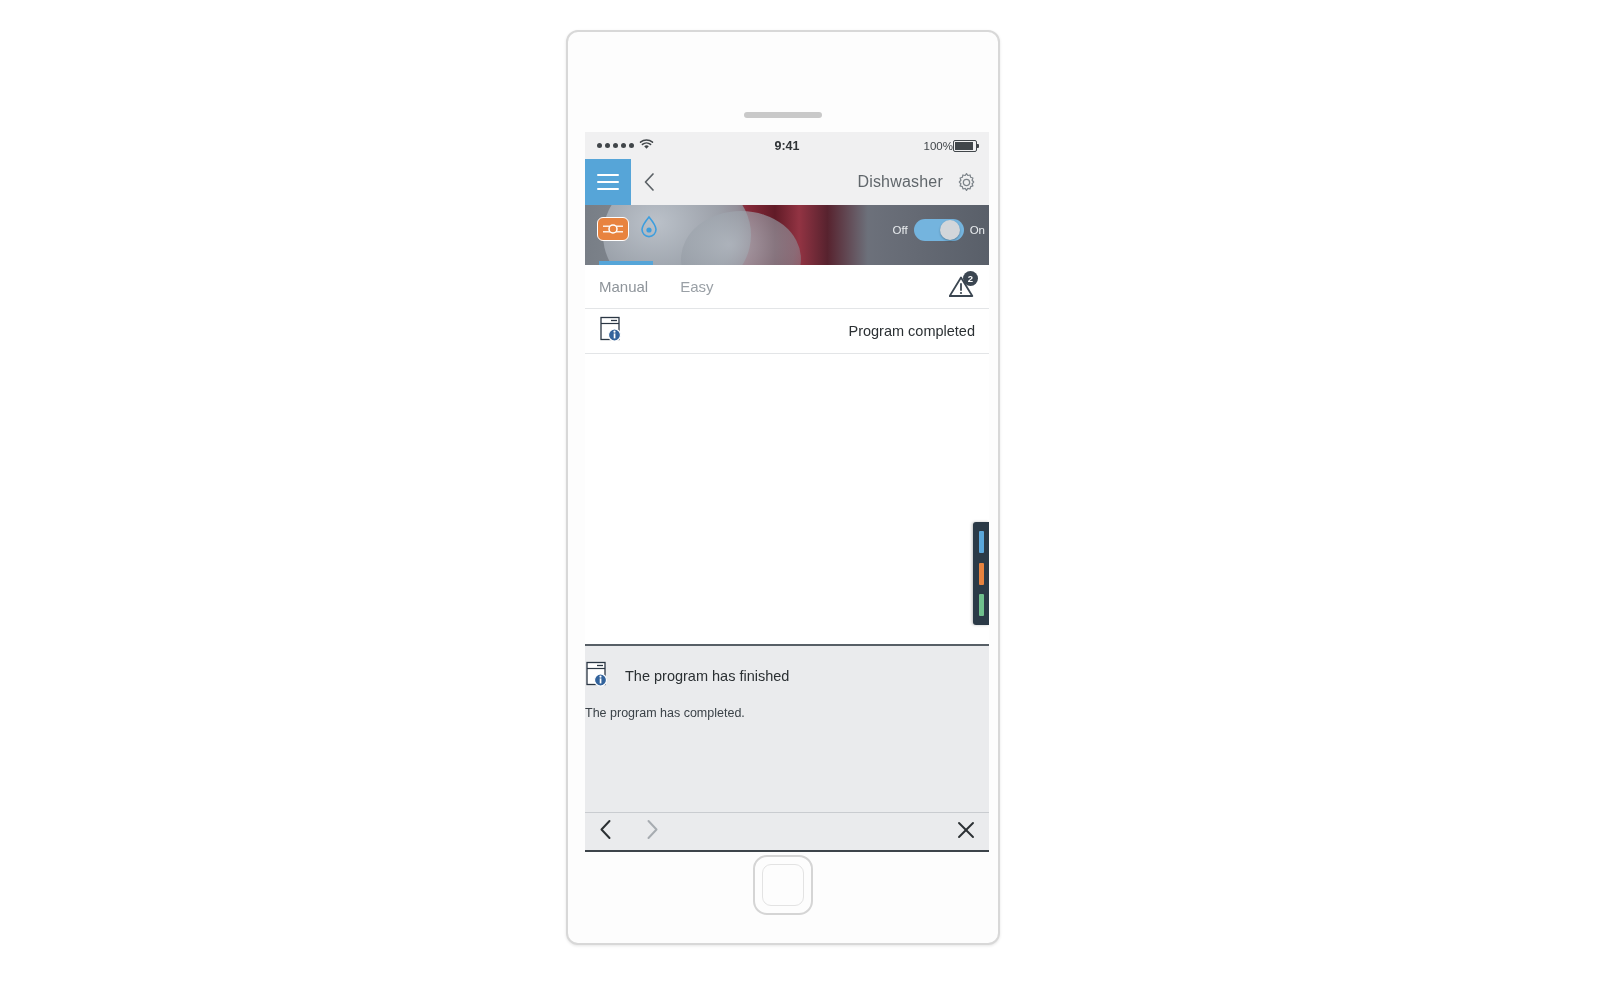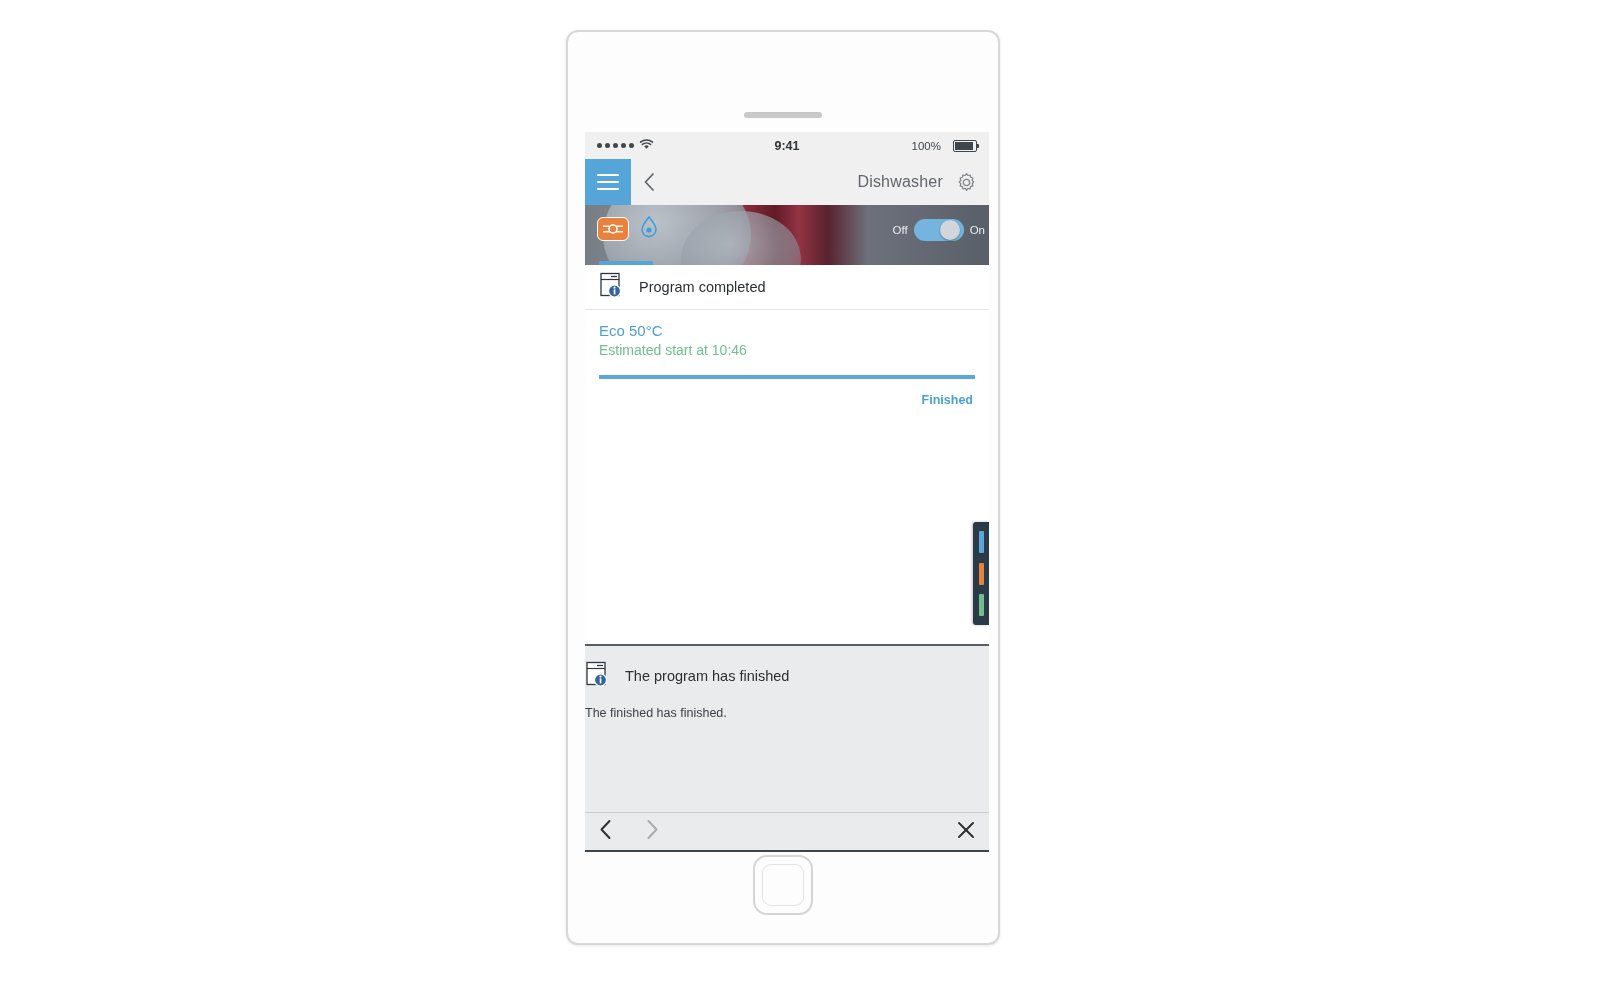--- a/index.html
+++ b/index.html
@@ -42,21 +42,21 @@
   
   .statusbar{
     position:relative;height:27px;background:#f0f0f1;
     display:flex;align-items:center;padding:0 12px;box-sizing:border-box;
     font-size:12px;color:#3e4346;
   }
   .sb-left{display:flex;align-items:center;gap:5px;}
   .dots{display:flex;gap:3px;}
   .dots i{width:5px;height:5px;border-radius:50%;background:#41464a;display:block;}
   .sb-center{position:absolute;left:0;right:0;text-align:center;font-size:12.5px;font-weight:bold;color:#2f3336;pointer-events:none;}
-  .sb-right{margin-left:auto;display:flex;align-items:center;gap:12px;font-size:11.5px;color:#41464a;z-index:2;}
+  .sb-right{margin-left:auto;display:flex;align-items:center;gap:0;font-size:11.5px;color:#41464a;z-index:2;}
   .batt{width:22px;height:10px;border:1px solid #41464a;border-radius:2px;position:relative;}
   .batt::after{content:"";position:absolute;right:-3px;top:3px;width:2px;height:4px;background:#41464a;border-radius:0 1px 1px 0;}
   .batt i{position:absolute;left:1px;top:1px;bottom:1px;width:18px;background:#41464a;display:block;}
 
   
   .navbar{
     position:relative;height:46px;background:#f0f0f1;display:flex;align-items:center;
   }
   .burger{
     width:46px;height:46px;background:#56a5d8;display:flex;flex-direction:column;
@@ -106,21 +106,21 @@
   .tab.active{color:#8e949a;}
   .warn{margin-left:auto;position:relative;display:flex;align-items:center;}
   .warn-badge{
     position:absolute;right:-3px;top:-4px;width:15px;height:15px;border-radius:50%;
     background:#3b4651;color:#fff;font-size:9.5px;display:flex;align-items:center;justify-content:center;
     font-weight:bold;
   }
 
   
   .status-row{height:45px;display:flex;align-items:center;padding:0 14px;box-sizing:border-box;
-    border-bottom:1px solid #e3e5e7;gap:14px;}
+    border-bottom:1px solid #e3e5e7;gap:14px;justify-content:space-between;}
   .status-text{font-size:14.5px;color:#2b3033;}
 
   
   .progblock{padding:12px 14px 0 14px;}
   .prog-name{font-size:15px;color:#4a9fd4;margin-bottom:3px;}
   .prog-sub{font-size:14px;color:#6fc08d;}
   .progbar-wrap{margin:17px 0 0 0;height:4px;background:#e6e8ea;}
   .progbar{height:4px;background:#5aa7db;width:100%;}
   .finished{text-align:right;font-size:12.5px;color:#4a9fd4;font-weight:bold;margin-top:14px;padding-right:2px;}
 
@@ -233,43 +233,47 @@
           <span>Off</span>
           <span class="toggle" style="background: rgb(116, 180, 222);">
               <span class="knob"></span>
             </span>
           <span>On</span>
         </div>
 
         <div class="hero-tabmark"></div>
       </div>
 
+      <div class="tabs">
+        <div class="tab active">Manual</div>
+        <div class="tab">Easy</div>
+        <div class="warn">
+          <svg width="26" height="23" viewBox="0 0 26 23">
+            <path d="M12 2.5 L23.3 21 L0.7 21 Z" fill="none" stroke="#3b4651" stroke-width="1.8" stroke-linejoin="round"></path>
+            <line x1="12" y1="9" x2="12" y2="15" stroke="#3b4651" stroke-width="1.8" stroke-linecap="round"></line>
+            <circle cx="12" cy="18" r="1.1" fill="#3b4651"></circle>
+          </svg>
+          <span class="warn-badge">2</span>
+        </div>
+      </div>
 
       <div class="status-row">
         <span>
           <svg width="26" height="28" viewBox="0 0 26 28">
             <rect x="2" y="2.5" width="18" height="22" fill="#ffffff" stroke="#2b3744" stroke-width="1.3"></rect>
             <line x1="2" y1="8.5" x2="20" y2="8.5" stroke="#2b3744" stroke-width="1.2"></line>
             <line x1="12" y1="5.5" x2="18" y2="5.5" stroke="#2b3744" stroke-width="1.3"></line>
             <circle cx="15.5" cy="20" r="6" fill="#33639c" stroke="#ffffff" stroke-width="1.2"></circle>
             <circle cx="15.5" cy="16.7" r="1.1" fill="#ffffff"></circle>
             <rect x="14.7" y="18.4" width="1.7" height="5" fill="#ffffff"></rect>
           </svg>
         </span>
         <span class="status-text">Program completed</span>
       </div>
 
-      <div class="progblock">
-        <div class="prog-name" style="color: rgb(74, 159, 212);">Eco 50°C</div>
-        <div class="prog-sub" style="color: rgb(111, 192, 141);">Estimated start at 10:46</div>
-        <div class="progbar-wrap">
-          <div class="progbar" style="width: 100%; background: rgb(90, 167, 219);"></div>
-        </div>
-        <div class="finished" style="color: rgb(74, 159, 212);">Finished</div>
-      </div>
 
       <div class="sidetab" style="background: rgb(43, 58, 71);">
         <i style="background:#5aa7db"></i>
         <i style="background:#e8833f"></i>
         <i style="background:#6fc08d"></i>
       </div>
 
       <div class="notif">
         <div class="notif-head">
           <span>
@@ -277,21 +281,21 @@
               <rect x="2" y="2.5" width="18" height="22" fill="#ffffff" stroke="#2b3744" stroke-width="1.3"></rect>
               <line x1="2" y1="8.5" x2="20" y2="8.5" stroke="#2b3744" stroke-width="1.2"></line>
               <line x1="12" y1="5.5" x2="18" y2="5.5" stroke="#2b3744" stroke-width="1.3"></line>
               <circle cx="15.5" cy="20" r="6" fill="#33639c" stroke="#ffffff" stroke-width="1.2"></circle>
               <circle cx="15.5" cy="16.7" r="1.1" fill="#ffffff"></circle>
               <rect x="14.7" y="18.4" width="1.7" height="5" fill="#ffffff"></rect>
             </svg>
           </span>
           <span class="notif-title">The program has finished</span>
         </div>
-        <div class="notif-body">The finished has finished.</div>
+        <div class="notif-body">The program has completed.</div>
       </div>
 
       <div class="bottombar">
         <span>
           <svg width="13" height="21" viewBox="0 0 13 21">
             <path d="M10.5 2 L2.5 10.5 L10.5 19" stroke="#2b3033" stroke-width="2" fill="none" stroke-linecap="round" stroke-linejoin="round"></path>
           </svg>
         </span>
         <span class="bb-next">
           <svg width="13" height="21" viewBox="0 0 13 21">

